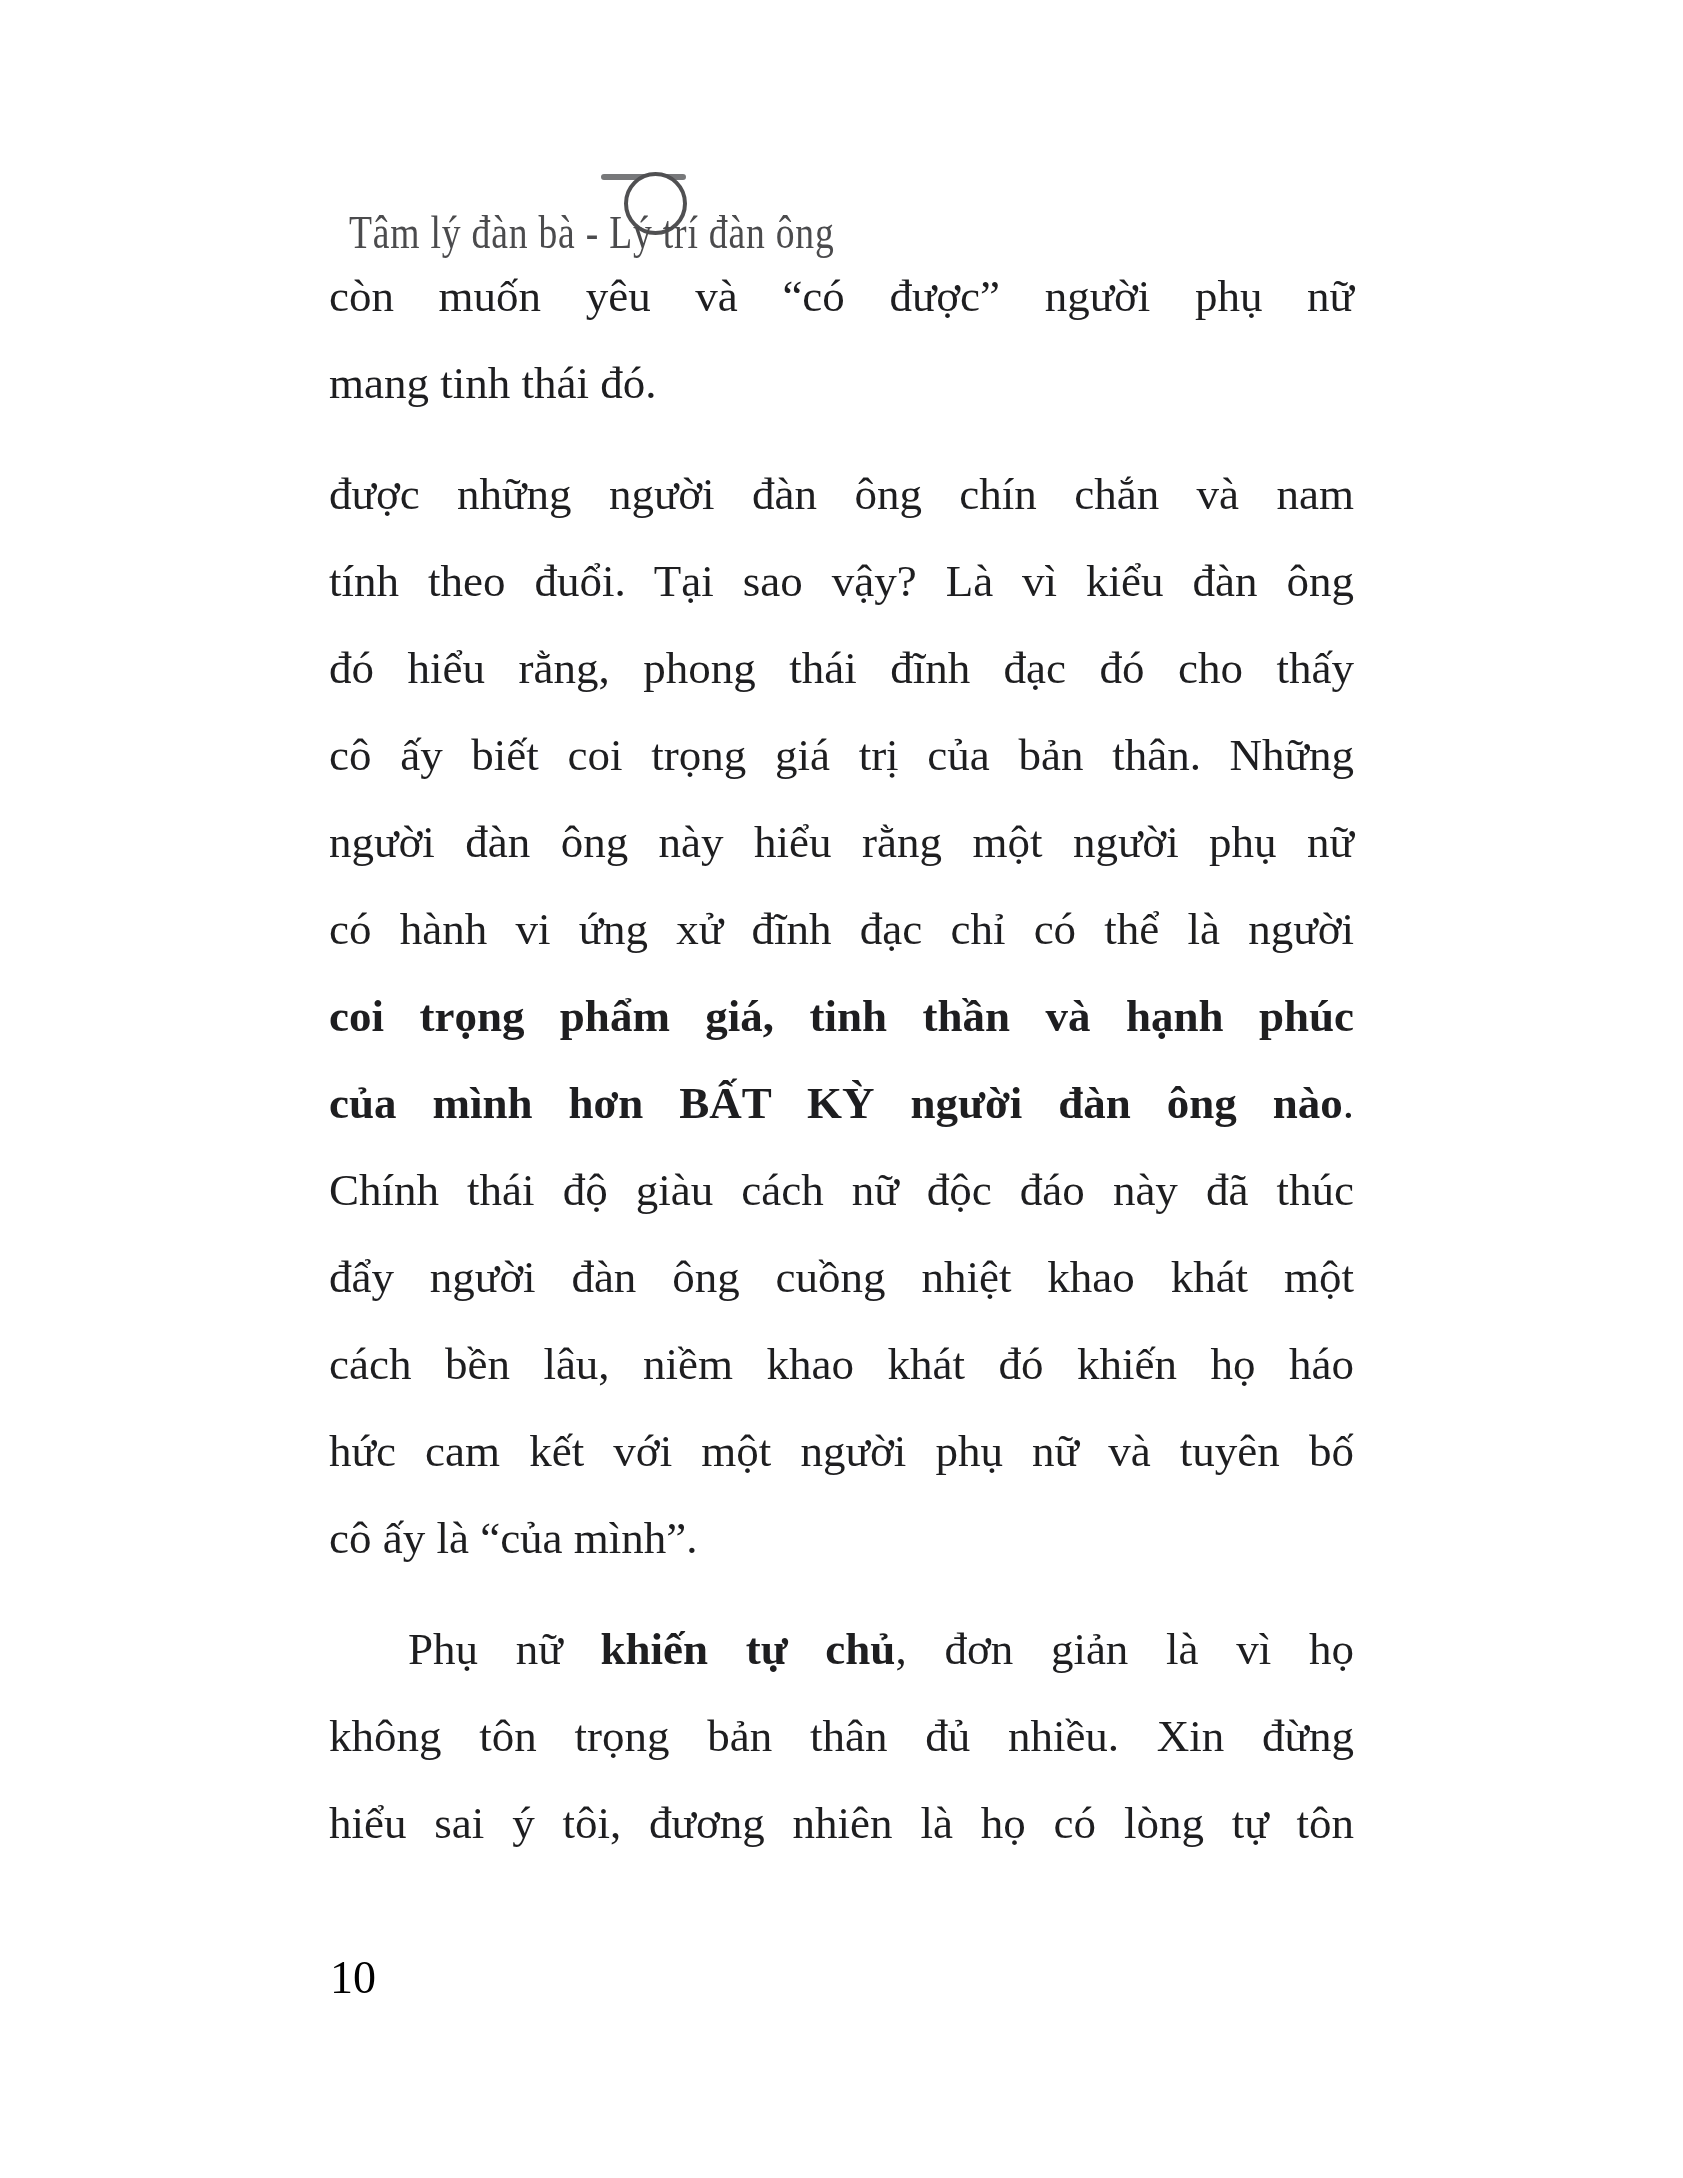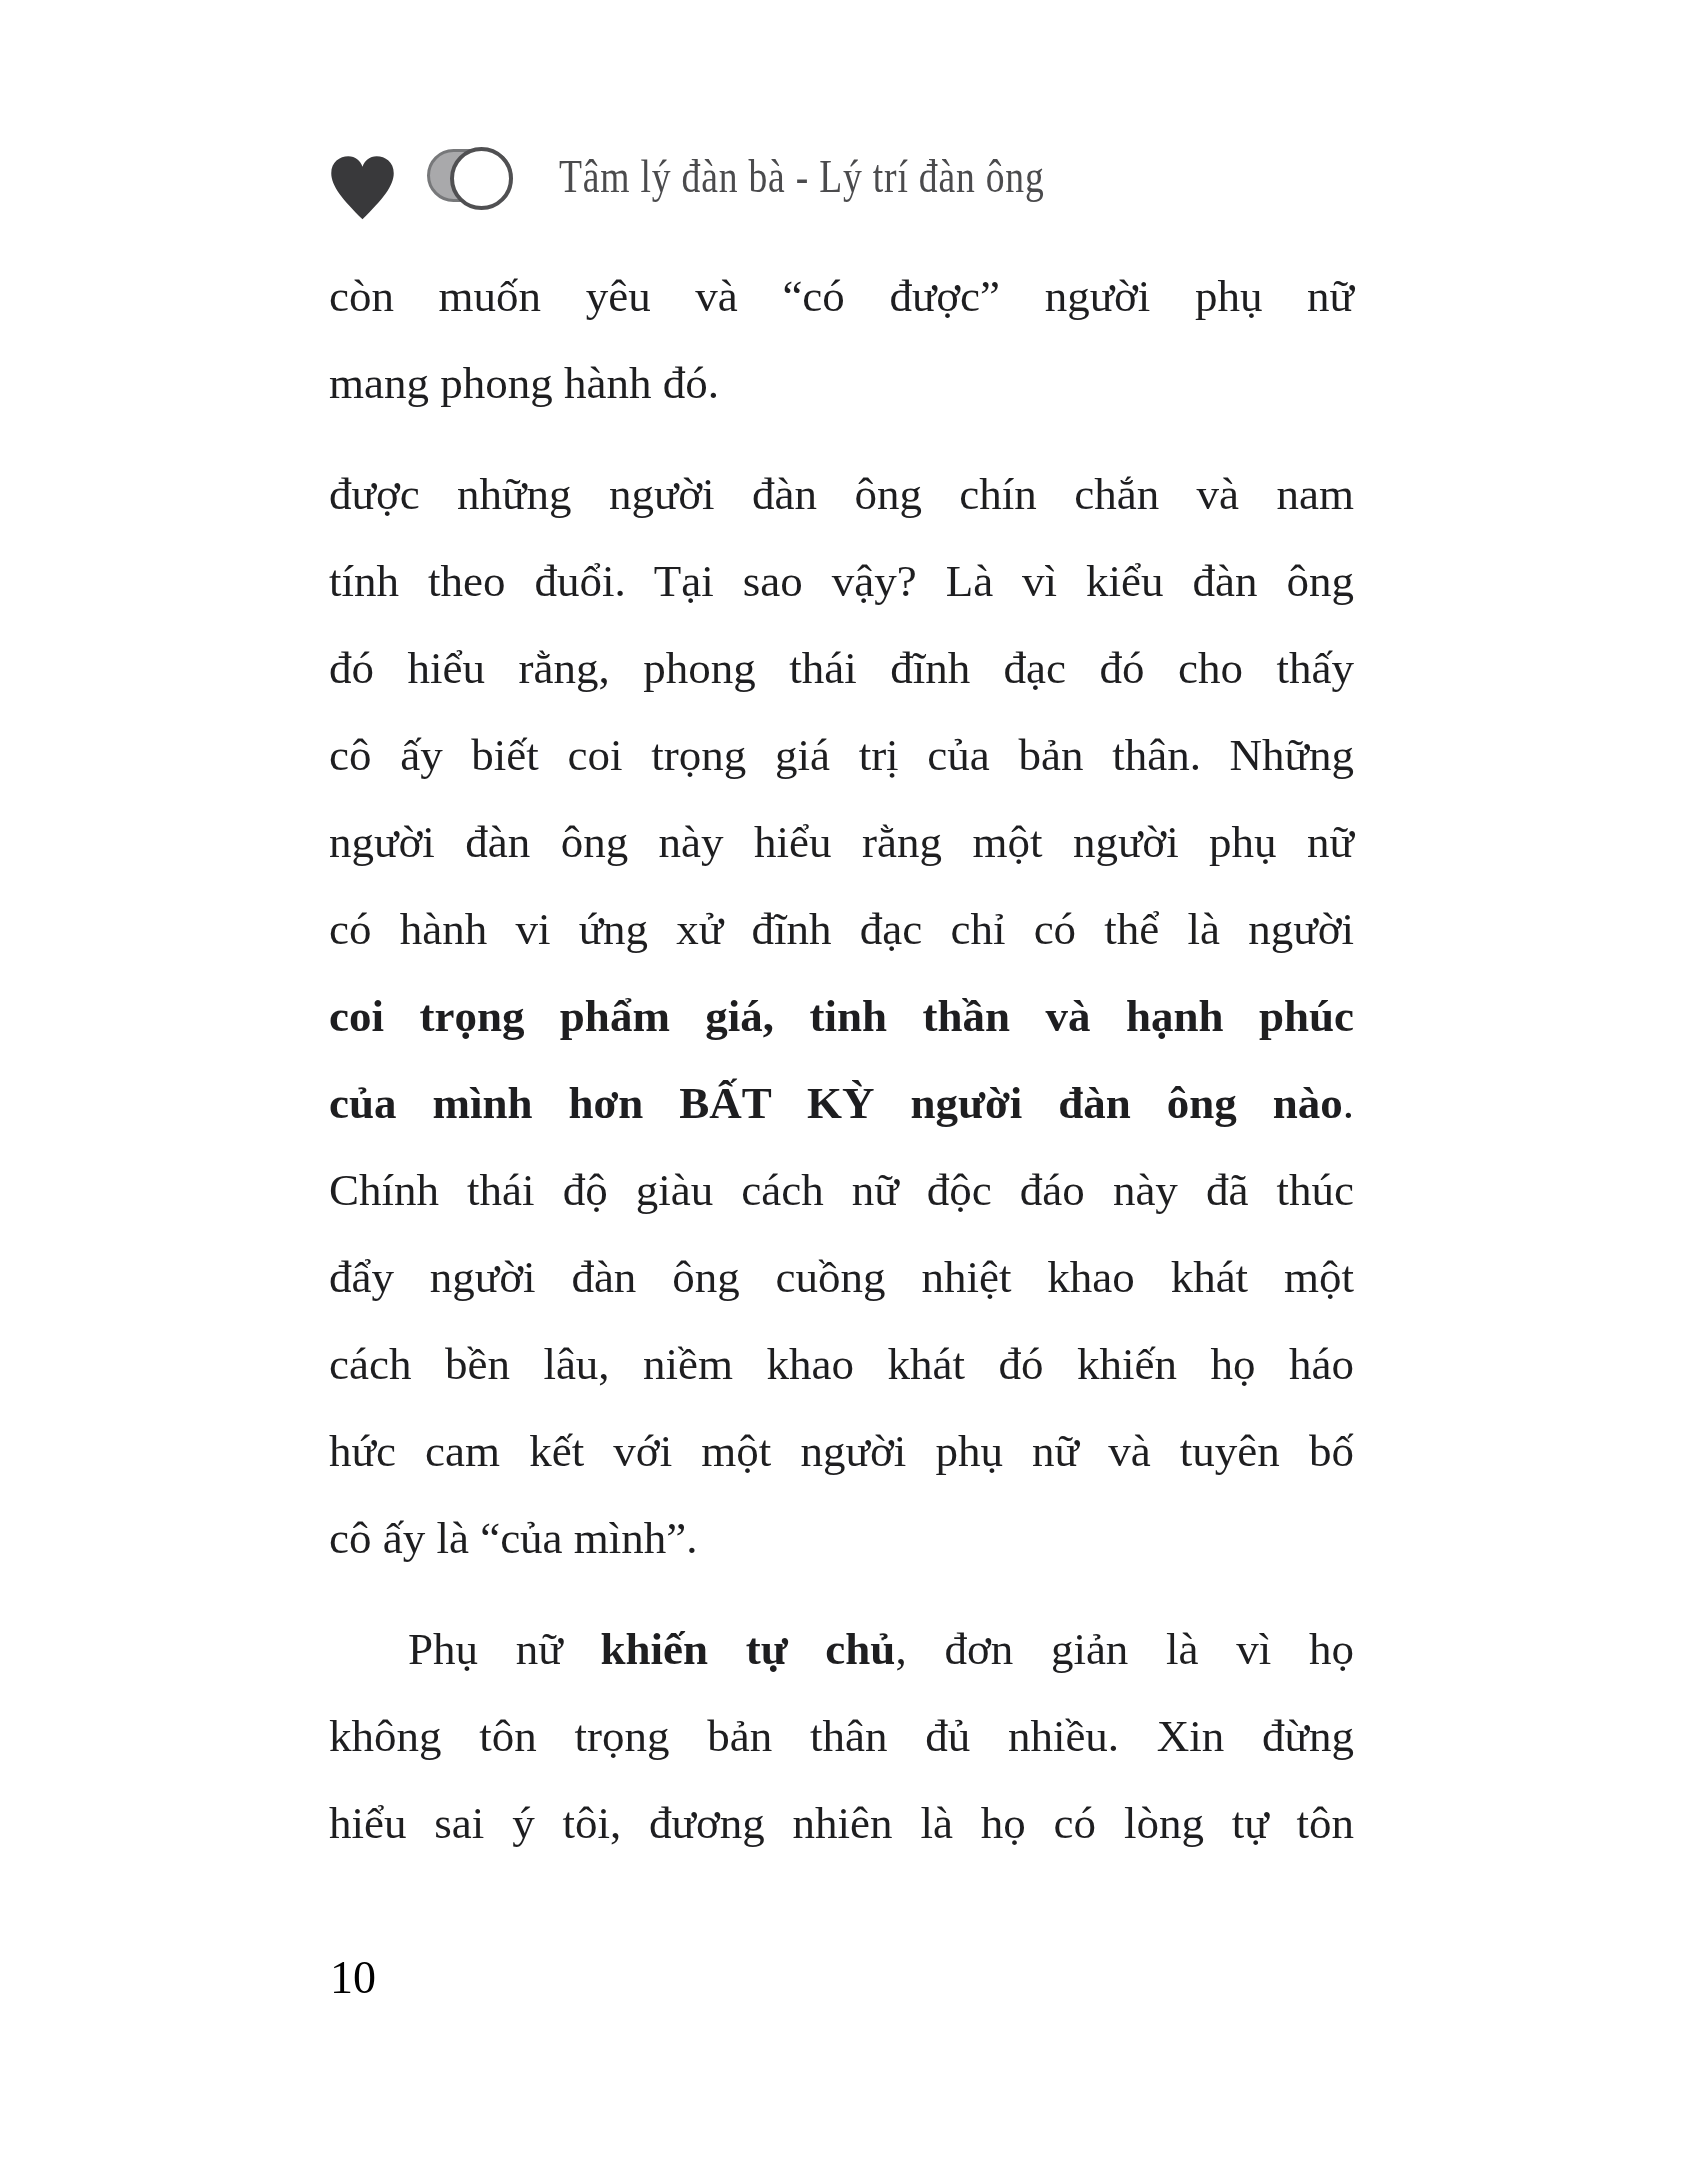--- a/index.html
+++ b/index.html
@@ -6,21 +6,21 @@
   .page {
     position:relative;
     width:1683px; height:2178px;
     background:#ffffff;
     font-family:"Liberation Serif","DejaVu Serif",serif;
     color:#1e1e20;
     overflow:hidden;
   }
   .header {
     position:absolute; left:327px; top:149px; height:99px;
-    display:flex; gap:25px;
+    display:flex; align-items:center; gap:25px;flex-direction:column;
   }
   .heart-icon { width:71px; height:81px; display:block; }
   .toggle-icon {
     position:relative; width:85px; height:53px;
     background:#a9a9ab; border:3px solid #77787a; border-radius:30px;
     box-sizing:border-box; margin-left:4px;
   }
   .toggle-knob {
     position:absolute; right:-4px; top:-5px;
     width:55px; height:55px; border-radius:50%;
@@ -61,21 +61,21 @@
     </svg>
     <span class="toggle-icon">
       <span class="toggle-knob"></span>
     </span>
     <span class="running-title">Tâm lý đàn bà - Lý trí đàn ông</span>
   </div>
 
   <div class="body-text">
       <div class="para">
         <div class="line"><span>còn muốn yêu và “có được” người phụ nữ</span></div>
-        <div class="line no-just"><span>mang phong hành đó.</span></div>
+        <div class="line no-just"><span>mang tinh thái đó.</span></div>
       </div>
       <div class="para">
         <div class="line"><span>được những người đàn ông chín chắn và nam</span></div>
         <div class="line"><span>tính theo đuổi. Tại sao vậy? Là vì kiểu đàn ông</span></div>
         <div class="line"><span>đó hiểu rằng, phong thái đĩnh đạc đó cho thấy</span></div>
         <div class="line"><span>cô ấy biết coi trọng giá trị của bản thân. Những</span></div>
         <div class="line"><span>người đàn ông này hiểu rằng một người phụ nữ</span></div>
         <div class="line"><span>có hành vi ứng xử đĩnh đạc chỉ có thể là người</span></div>
         <div class="line"><span class="bold">coi trọng phẩm giá, tinh thần và hạnh phúc</span></div>
         <div class="line"><span class="bold">của mình hơn BẤT KỲ người đàn ông nào</span><span>.</span></div>

